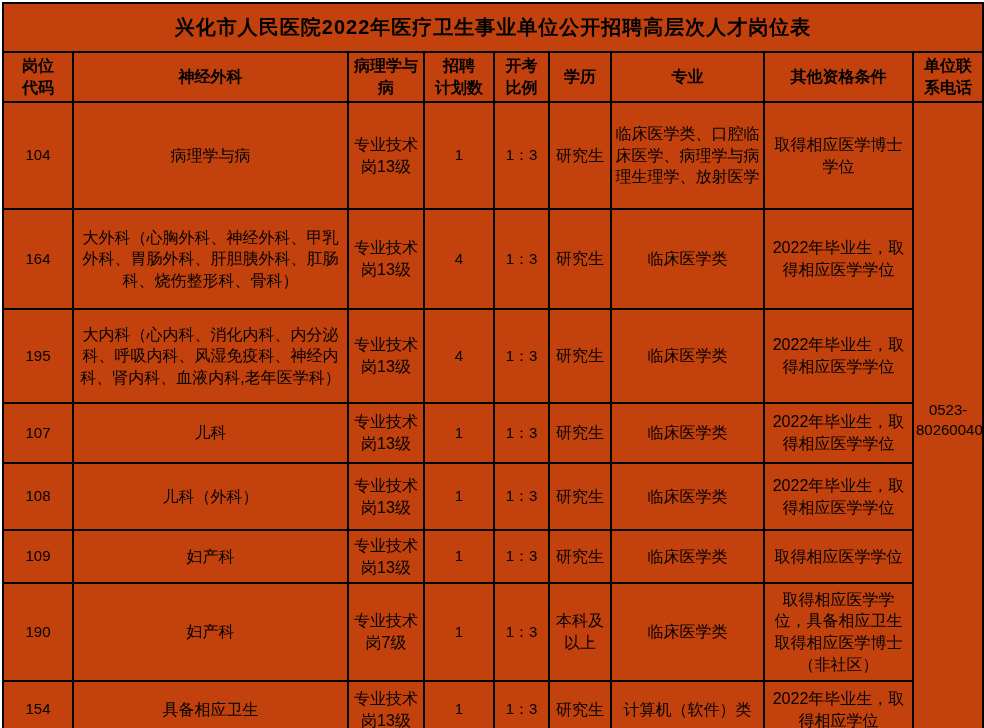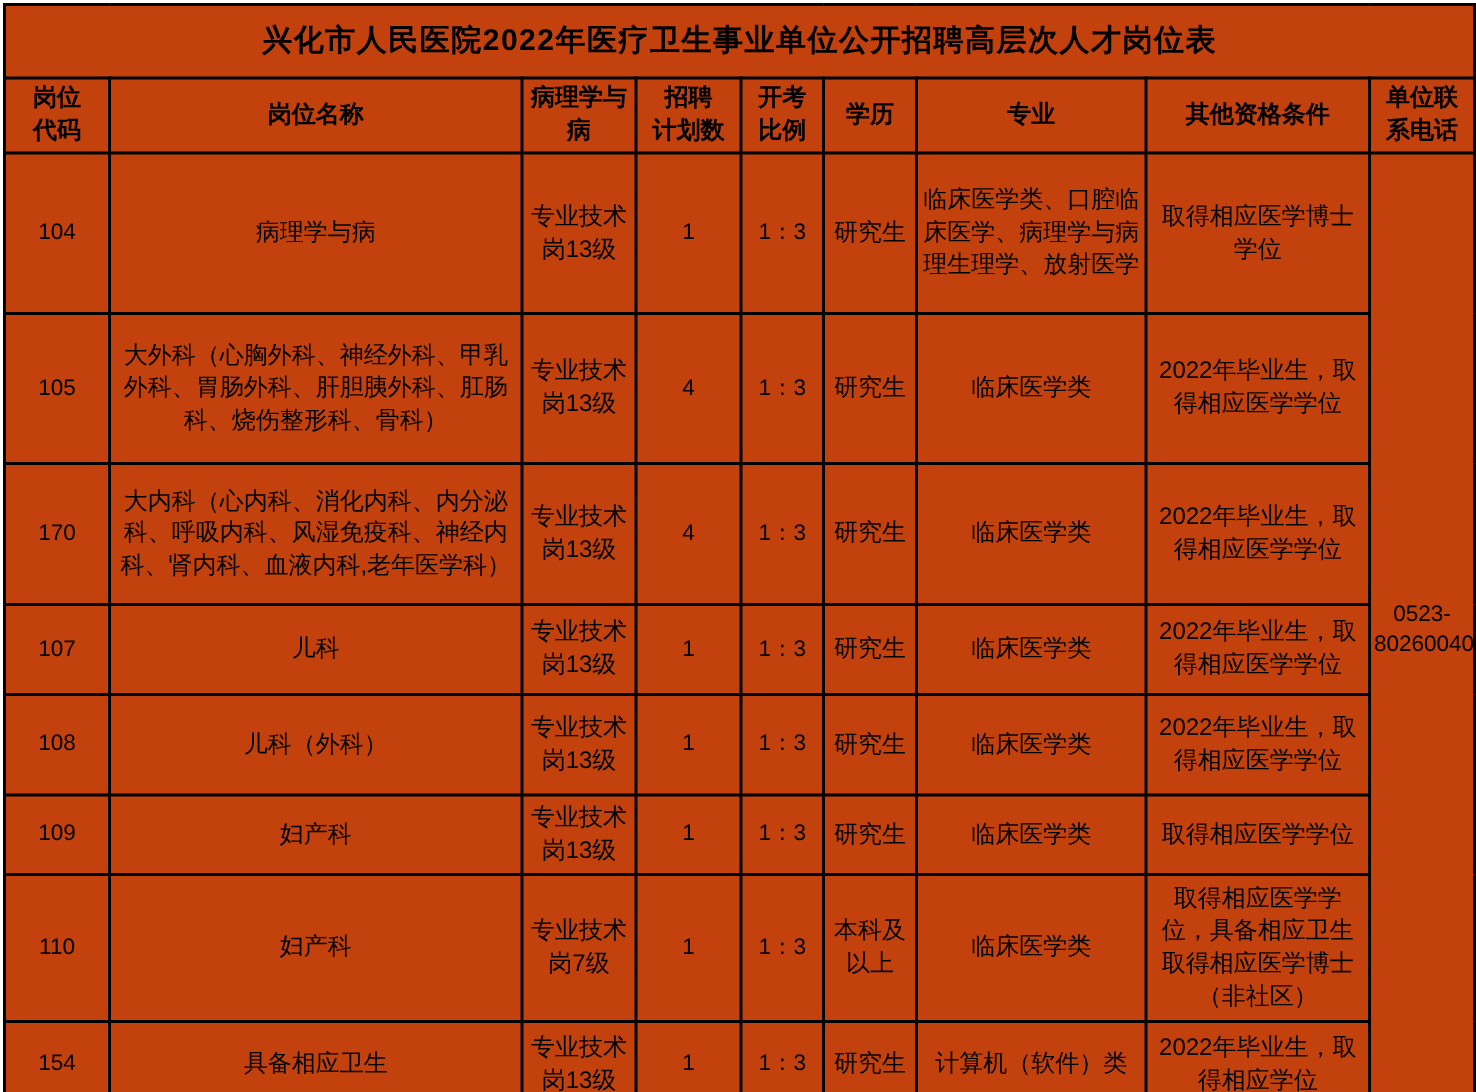--- a/index.html
+++ b/index.html
@@ -60,21 +60,21 @@
     <col style="width:149px">
     <col style="width:70px">
   </colgroup>
   <thead>
     <tr class="title-row" style="height:49px">
       <td colspan="9">兴化市人民医院2022年医疗卫生事业单位公开招聘高层次人才岗位表</td>
     </tr>
     <tr class="header-row" style="height:50px">
       <th>岗位
 代码</th>
-      <th>岗位名称</th>
+      <th>神经外科</th>
       <th>病理学与病</th>
       <th>招聘
 计划数</th>
       <th>开考
 比例</th>
       <th>学历</th>
       <th>专业</th>
       <th>其他资格条件</th>
       <th>单位联
 系电话</th>
@@ -91,35 +91,35 @@
       <td>研究生</td>
       <td>临床医学类、口腔临
 床医学、病理学与病
 理生理学、放射医学</td>
       <td>取得相应医学博士
 学位</td>
       <td class="cell-phone" rowspan="8">0523-
 80260040</td>
     </tr>
     <tr style="height:100px">
-      <td class="cell-code">105</td>
+      <td class="cell-code">164</td>
       <td>大外科（心胸外科、神经外科、甲乳
 外科、胃肠外科、肝胆胰外科、肛肠
 科、烧伤整形科、骨科）</td>
       <td>专业技术
 岗13级</td>
       <td class="cell-plan-count">4</td>
       <td class="cell-ratio">1：3</td>
       <td>研究生</td>
       <td>临床医学类</td>
       <td>2022年毕业生，取
 得相应医学学位</td>
     </tr>
     <tr style="height:94px">
-      <td class="cell-code">170</td>
+      <td class="cell-code">195</td>
       <td>大内科（心内科、消化内科、内分泌
 科、呼吸内科、风湿免疫科、神经内
 科、肾内科、血液内科,老年医学科）</td>
       <td>专业技术
 岗13级</td>
       <td class="cell-plan-count">4</td>
       <td class="cell-ratio">1：3</td>
       <td>研究生</td>
       <td>临床医学类</td>
       <td>2022年毕业生，取
@@ -154,21 +154,21 @@
       <td>妇产科</td>
       <td>专业技术
 岗13级</td>
       <td class="cell-plan-count">1</td>
       <td class="cell-ratio">1：3</td>
       <td>研究生</td>
       <td>临床医学类</td>
       <td>取得相应医学学位</td>
     </tr>
     <tr style="height:98px">
-      <td class="cell-code">110</td>
+      <td class="cell-code">190</td>
       <td>妇产科</td>
       <td>专业技术
 岗7级</td>
       <td class="cell-plan-count">1</td>
       <td class="cell-ratio">1：3</td>
       <td>本科及
 以上</td>
       <td>临床医学类</td>
       <td>取得相应医学学
 位，具备相应卫生

